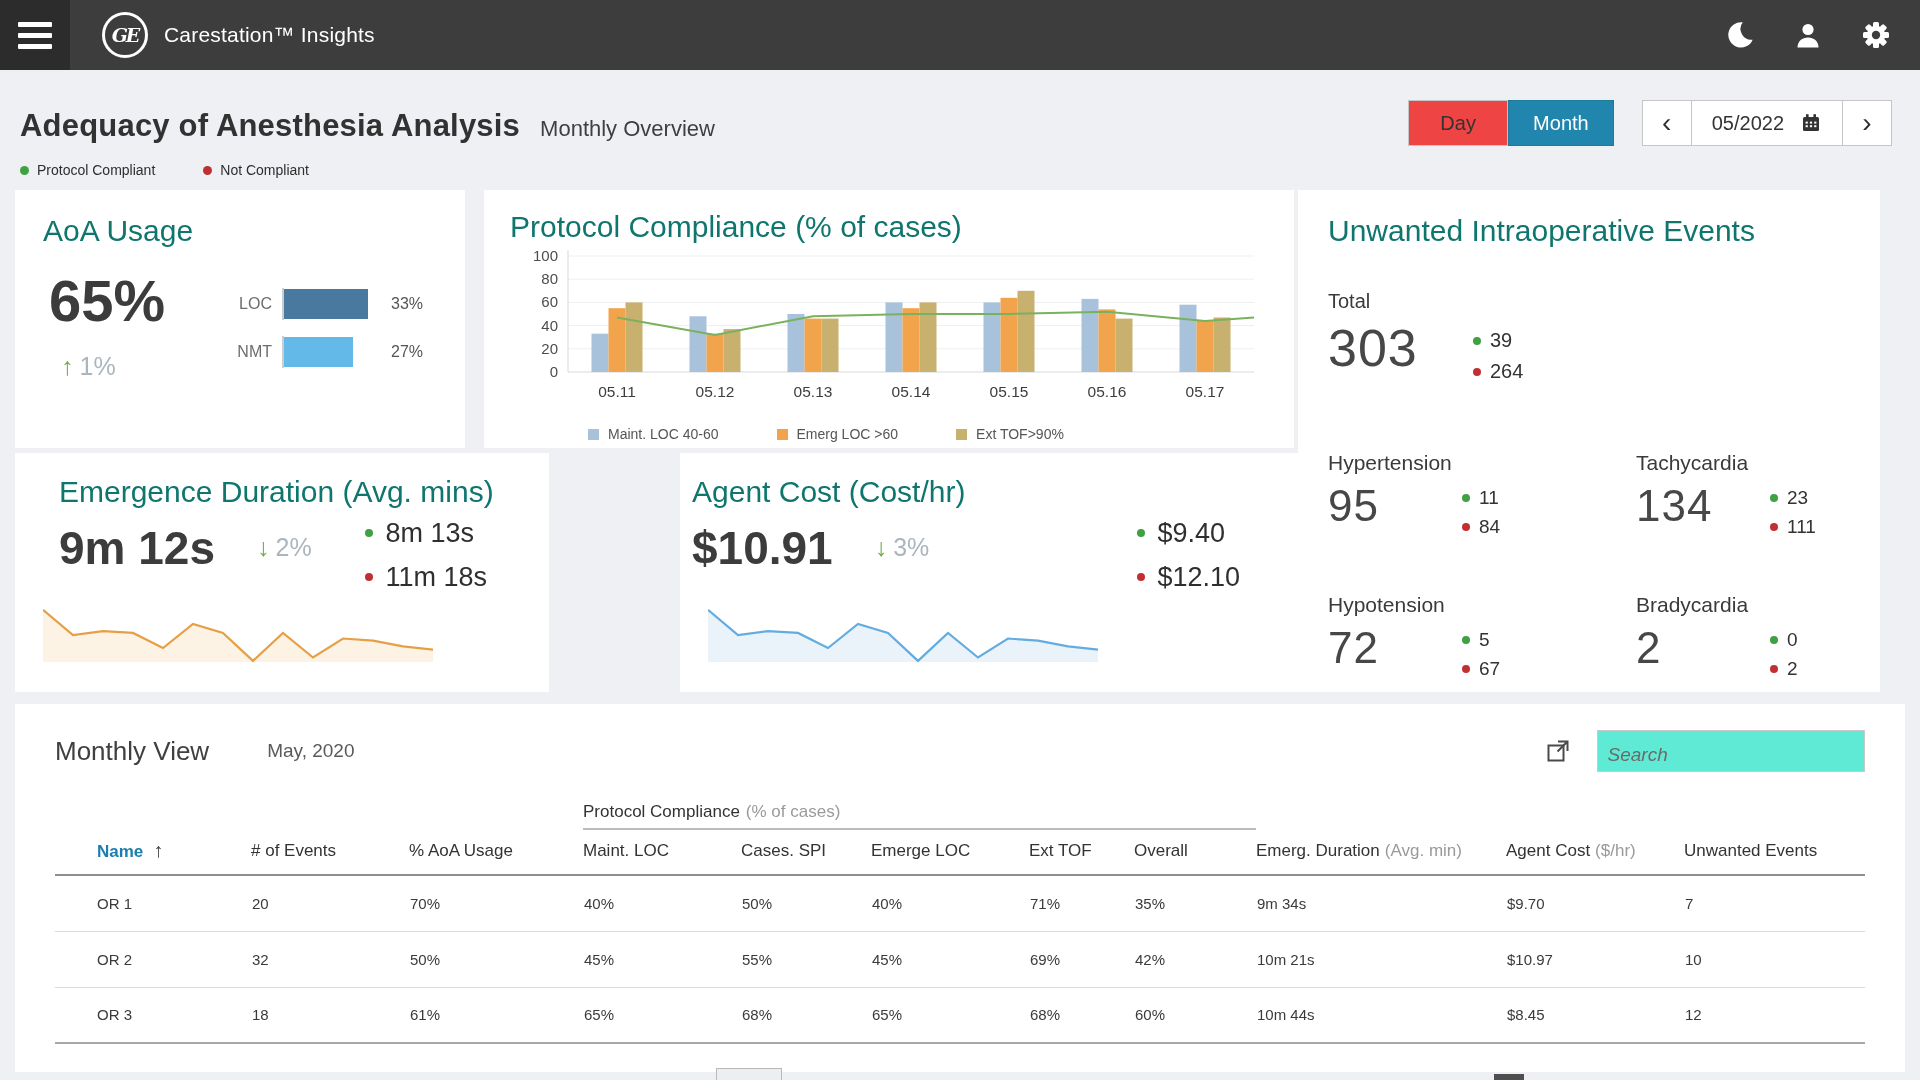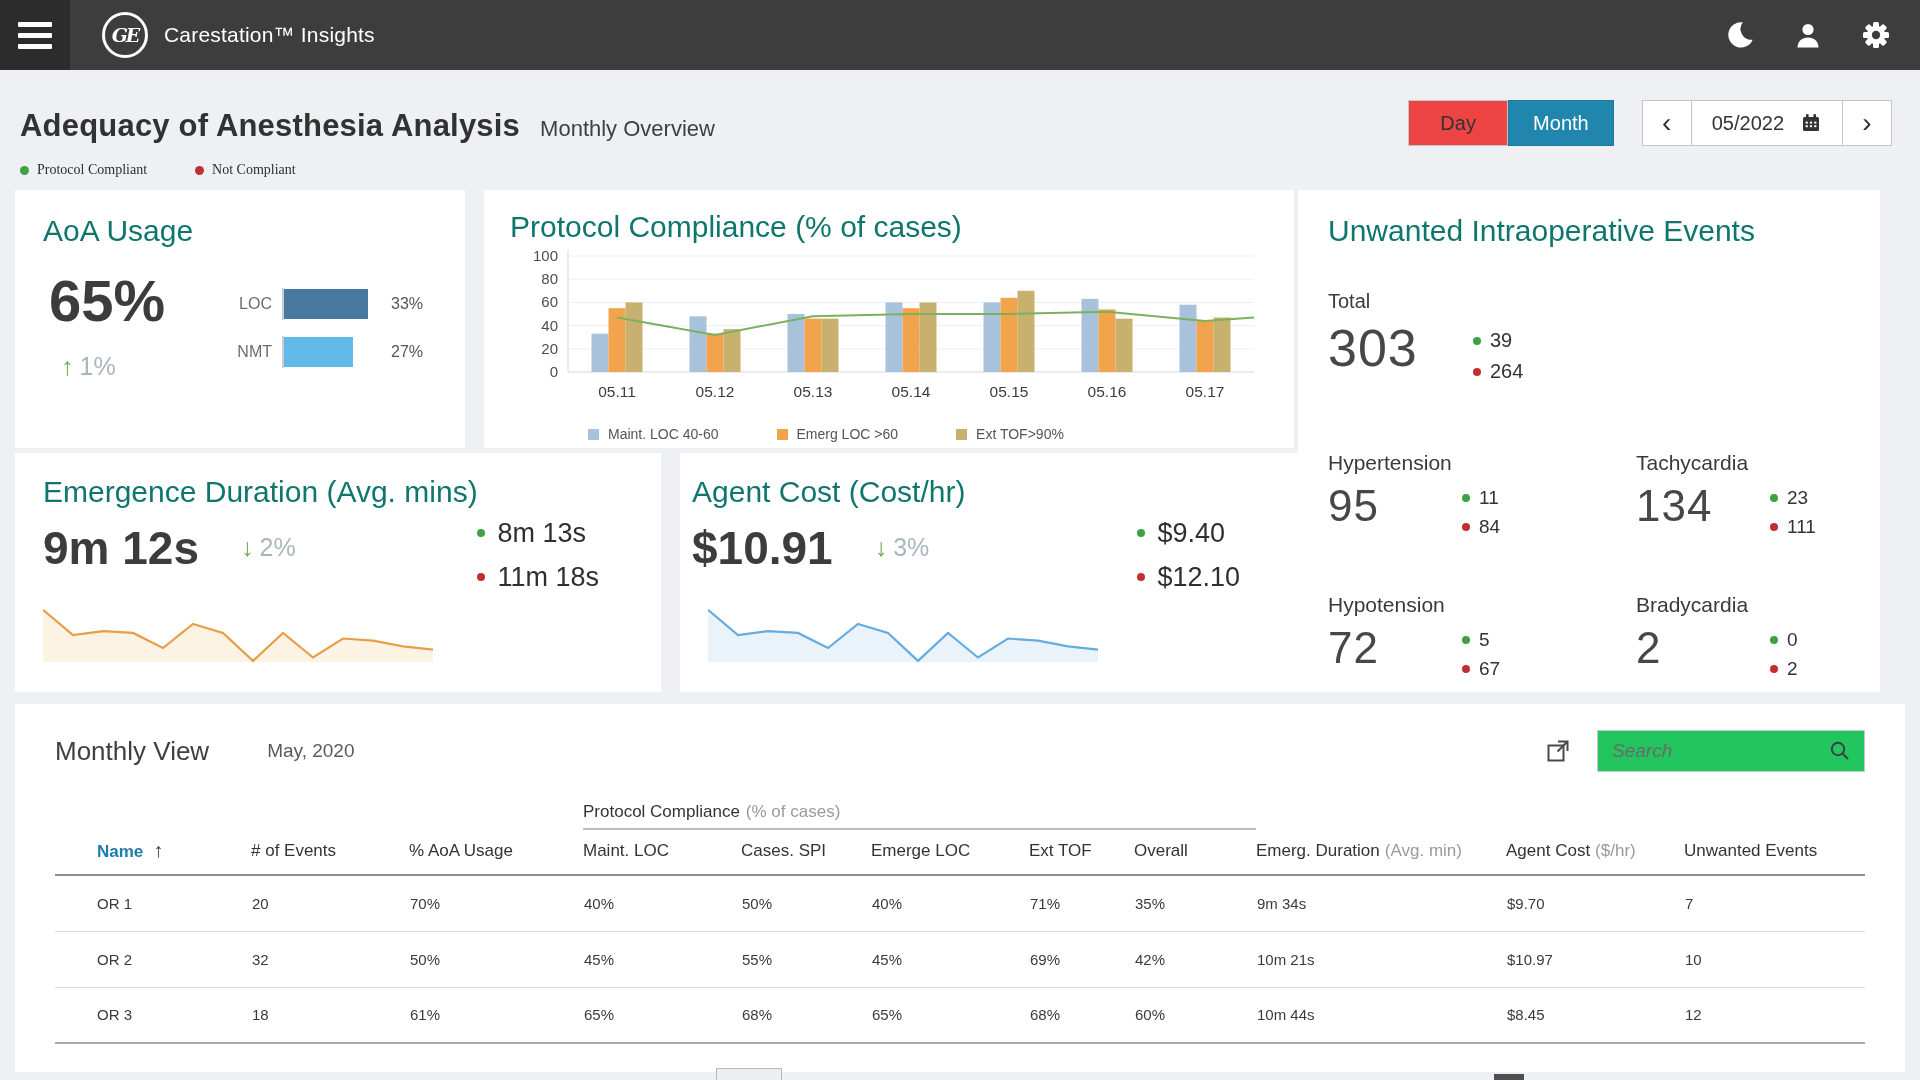--- a/index.html
+++ b/index.html
@@ -16,37 +16,37 @@
              color:#fff; font-family:"DejaVu Serif", serif; font-style:italic; font-weight:bold; font-size:19px; letter-spacing:-2px; flex:none;}
   .brand { color:#fff; font-size:21px; margin-left:16px; letter-spacing:.2px; }
   .topbar-icons { margin-left:auto; display:flex; align-items:center; gap:36px; margin-right:28px; }
   .tb-icon { width:32px; height:32px; display:flex; align-items:center; justify-content:center; cursor:pointer; }
   
   .page-header { position:absolute; top:70px; left:0; width:1920px; height:120px; }
   .ph-title { position:absolute; left:20px; top:38px; display:flex; align-items:baseline; }
   .ph-title h1 { margin:0; font-size:31px; font-weight:bold; color:#323232; letter-spacing:.2px;}
   .ph-sub { font-size:22px; color:#3f3f3f; margin-left:20px; }
   .ph-legend { position:absolute; left:20px; top:92px; display:flex; gap:48px; align-items:center;}
-  .leg-item { display:flex; align-items:center; gap:8px; font-size:14px; color:#2e2e2e;font-family:Liberation Serif, serif; }
+  .leg-item { display:flex; align-items:center; gap:8px; font-size:14px; color:#2e2e2e; }
   .dot { width:9px; height:9px; border-radius:50%; flex:none; }
   .ph-controls { position:absolute; right:28px; top:30px; display:flex; align-items:center; gap:28px; }
   .seg { display:flex; height:46px; }
   .seg-btn { min-width:100px; padding:0 24px; display:flex; align-items:center; justify-content:center; font-size:20px; cursor:pointer; }
   .seg-day { background:#ef4444; border:1px solid #c6c6c6; color:#333; }
   .seg-month { background:#2186ad; border:1px solid #1e7a9d; color:#fff; }
   .datenav { display:flex; height:46px; background:#fff; border:1px solid #c6c6c6; align-items:stretch; }
   .dn-btn { width:48px; display:flex; align-items:center; justify-content:center; font-size:28px; color:#2f2f2f; cursor:pointer; }
   .dn-val { display:flex; align-items:center; gap:16px; padding:0 20px; font-size:20px; color:#333; border-left:1px solid #c6c6c6; border-right:1px solid #c6c6c6; cursor:pointer;}
   
   .card { position:absolute; background:#fff; }
   .card-title { font-size:30px; color:#0f766e; }
   #card-aoa       { top:190px; left:15px;   width:450px;  height:258px; padding:24px 28px; }
   #card-protocol  { top:190px; left:484px;  width:810px;  height:258px; padding:20px 26px; }
   #card-events    { top:190px; left:1298px; width:582px;  height:502px; padding:24px 30px; }
-  #card-emerg     { top:453px; left:15px;   width:646px;  height:239px; padding:22px 28px; }
+  #card-emerg     { top:453px; left:15px;   width:534px;  height:239px; padding:22px 44px; }
   #card-agent     { top:453px; left:680px;  width:624px;  height:239px; padding:22px 12px; }
   #card-table     { top:704px; left:15px;   width:1890px; height:368px; padding:26px 0 0 0; }
   
   .aoa-body { display:flex; margin-top:24px; }
   .aoa-left { width:185px; padding-left:6px; }
   .big-num { font-size:58px; font-weight:bold; color:#3c3c3c; line-height:1; }
   .delta { display:flex; align-items:center; gap:6px; margin-top:22px; padding-left:12px;}
   .delta .arr { color:#6fae4e; font-size:25px; }
   .delta .pct { color:#aab6bd; font-size:25px; }
   .aoa-chart { flex:1; padding-top:16px; }
@@ -79,21 +79,21 @@
   .ev-grid { display:grid; grid-template-columns:308px 1fr; margin-top:64px; row-gap:52px; }
   .ev-label { font-size:21px; color:#3a3a3a; }
   .ev-grid .stat-big { font-size:44px; min-width:112px; }
   .ev-grid .stat-dots { margin-left:22px; padding-top:0; }
   .ev-grid .sd-row { font-size:19px; height:29px; }
   
   .tbl-head { display:flex; align-items:center; padding:0 40px; }
   .tbl-title { font-size:26px; color:#404040; }
   .tbl-sub { font-size:19px; color:#5a5a5a; margin-left:58px; }
   .tbl-tools { margin-left:auto; display:flex; align-items:center; gap:26px; }
-  .searchbox { width:268px; height:42px; background:#22c55e; border:1px solid #c9c9c9; display:flex; align-items:center; padding:0 12px; }
+  .searchbox { width:268px; height:42px; background:#5eead4; border:1px solid #c9c9c9; display:flex; align-items:center; padding:12px 12px;flex-direction:column; }
   .searchbox input { flex:1; border:none; outline:none; background:transparent; font-size:19px; font-style:italic; color:#444; font-family:"Liberation Sans",sans-serif; min-width:0;}
   .searchbox input::placeholder { color:#6b6b6b; }
   table { width:1810px; margin:30px 40px 0 40px; border-collapse:collapse; table-layout:fixed; }
   thead .grp td { padding:0 0 6px 0; font-size:17px; }
   .grp-cell { border-bottom:2px solid #bcbcbc; }
   .grp-main { color:#333; } .grp-sub { color:#9a9a9a; margin-left:6px;}
   thead th { text-align:left; font-weight:normal; font-size:17px; color:#333; padding:10px 0 12px 0; border-bottom:2px solid #8f8f8f; white-space:nowrap; overflow:hidden;}
   th.name-th { color:#1b7db0; font-weight:bold; }
   th .sort-arr { color:#3e3e3e; font-size:20px; margin-left:10px; font-weight:normal;}
   th .sub { color:#9a9a9a; margin-left:5px; }

